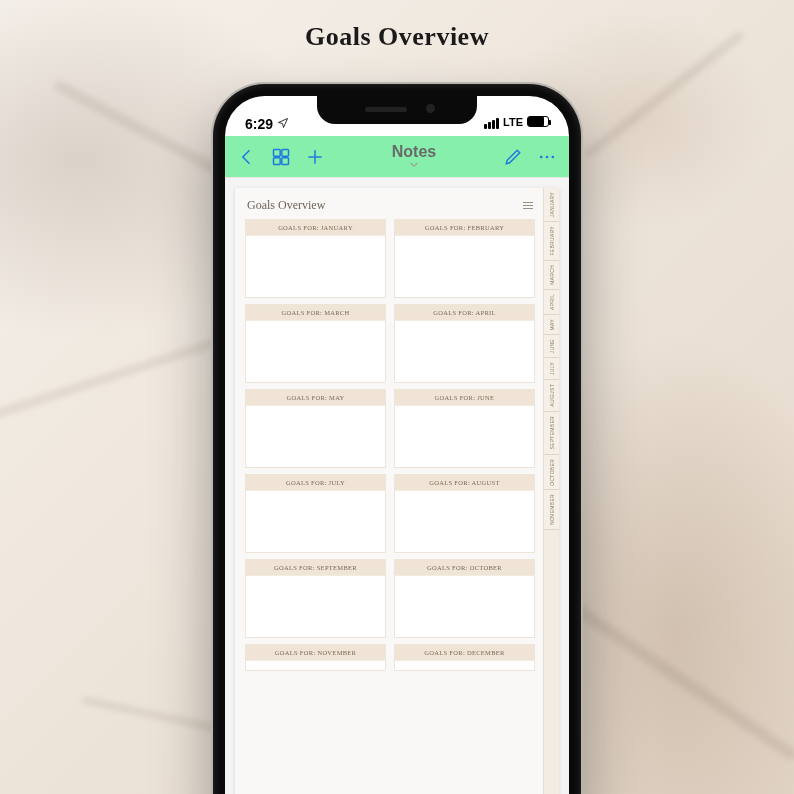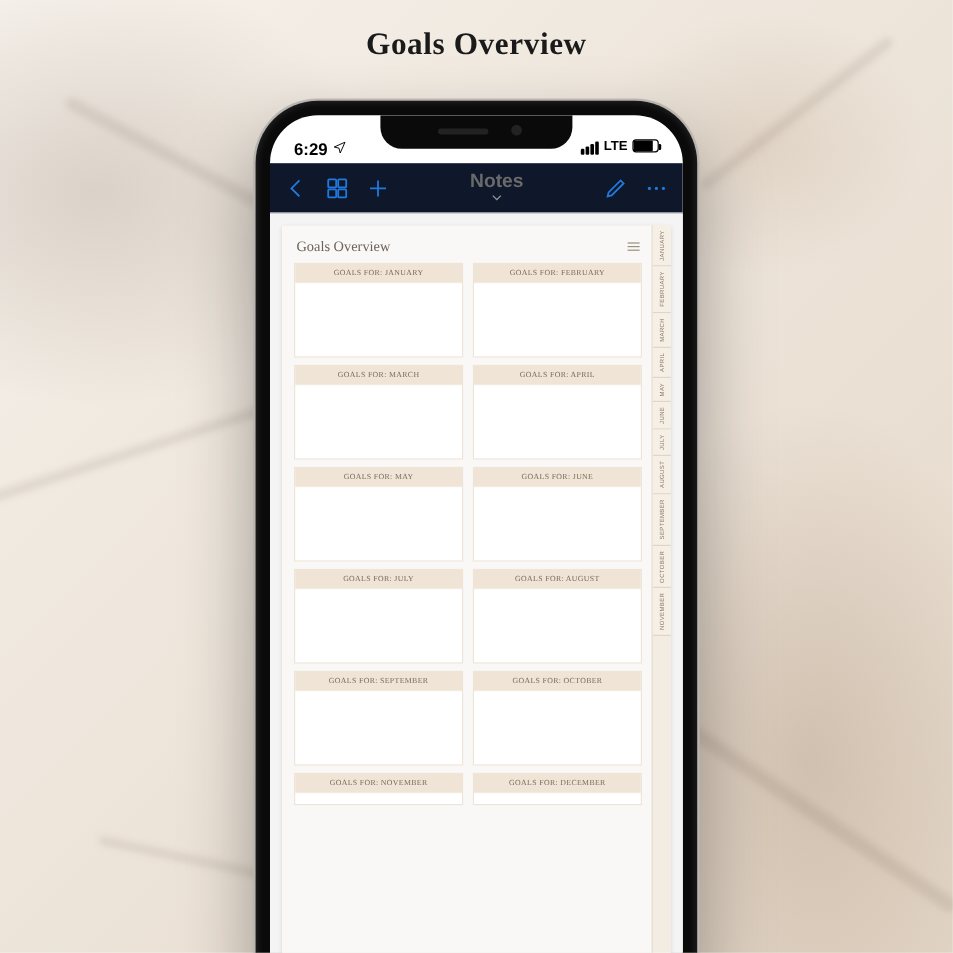--- a/index.html
+++ b/index.html
@@ -88,21 +88,21 @@
   .battery { width:22px; height:11px; border:1.2px solid #000; border-radius:3px; position:relative; }
   .battery::after{content:"";position:absolute;right:-3px;top:3px;width:2px;height:5px;background:#000;border-radius:0 1px 1px 0;}
   .battery i{display:block;height:100%;width:80%;background:#000;border-radius:1px;}
 
   
   .appbar {
     height: 42px;
     display:flex; align-items:center;
     padding: 0 10px;
     border-bottom: 1px solid #e6e6e6;
-    background:#0f172a;
+    background:#86efac;
     color:#1f7ae0;
   }
   .appbar .seg { display:flex; align-items:center; gap:10px; }
   .appbar .center {
     flex:1; text-align:center;
     color:#6a6a6a; font-weight:600; font-size:16px;
     display:flex; flex-direction:column; align-items:center; line-height:1;
   }
   .appbar .center small { font-size:8px; color:#9a9a9a; margin-top:2px; }
   .icon-btn { width:24px; height:24px; display:flex; align-items:center; justify-content:center; }

